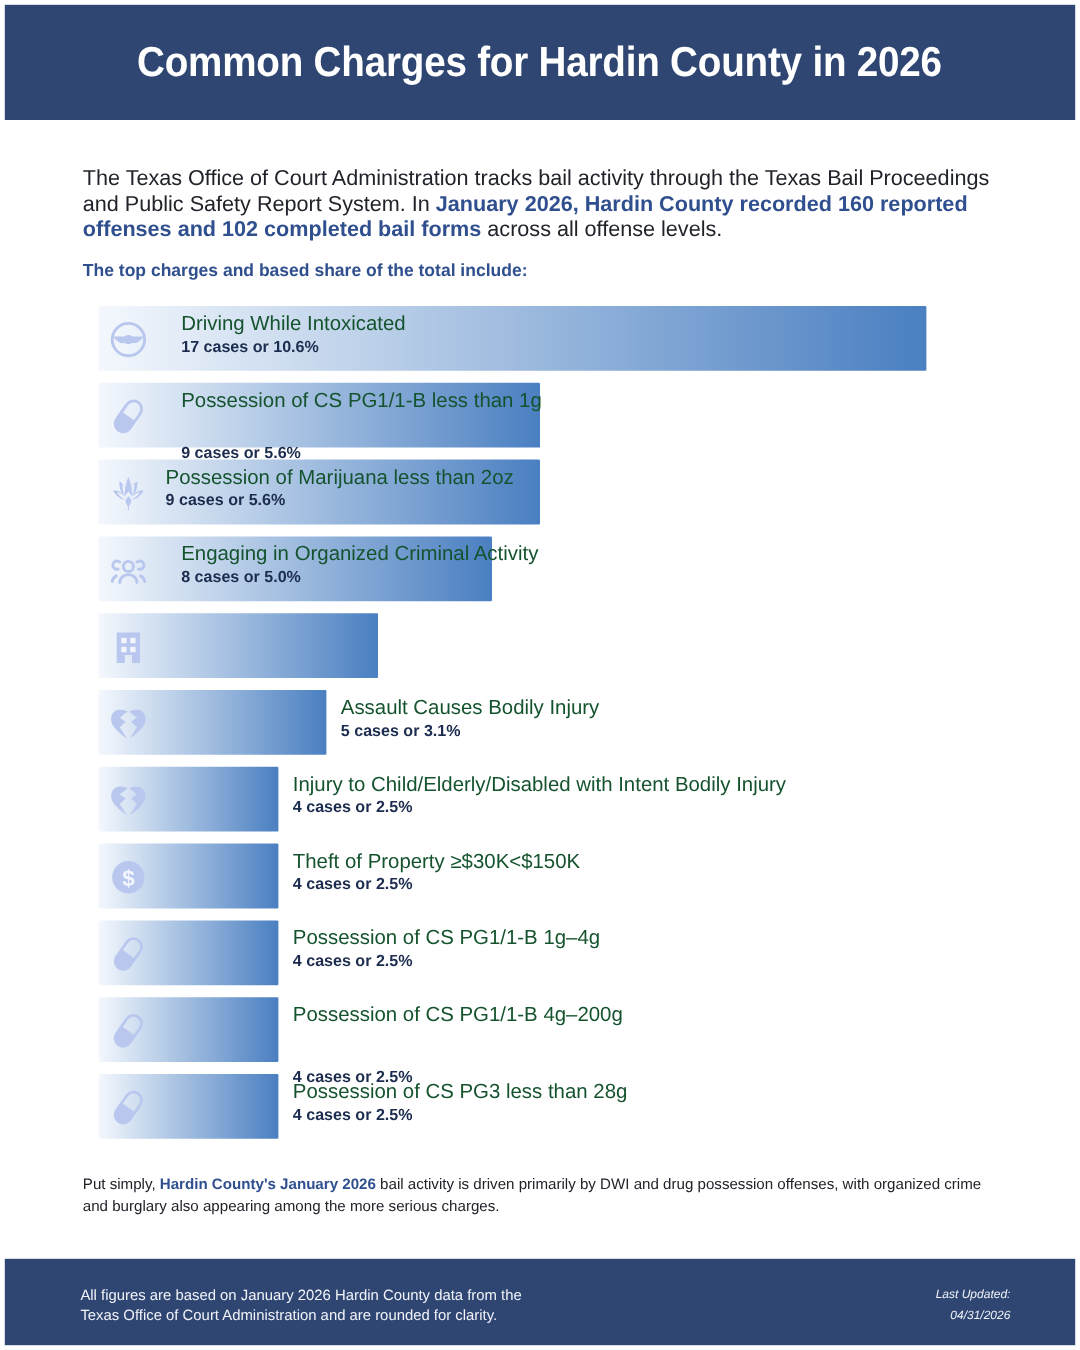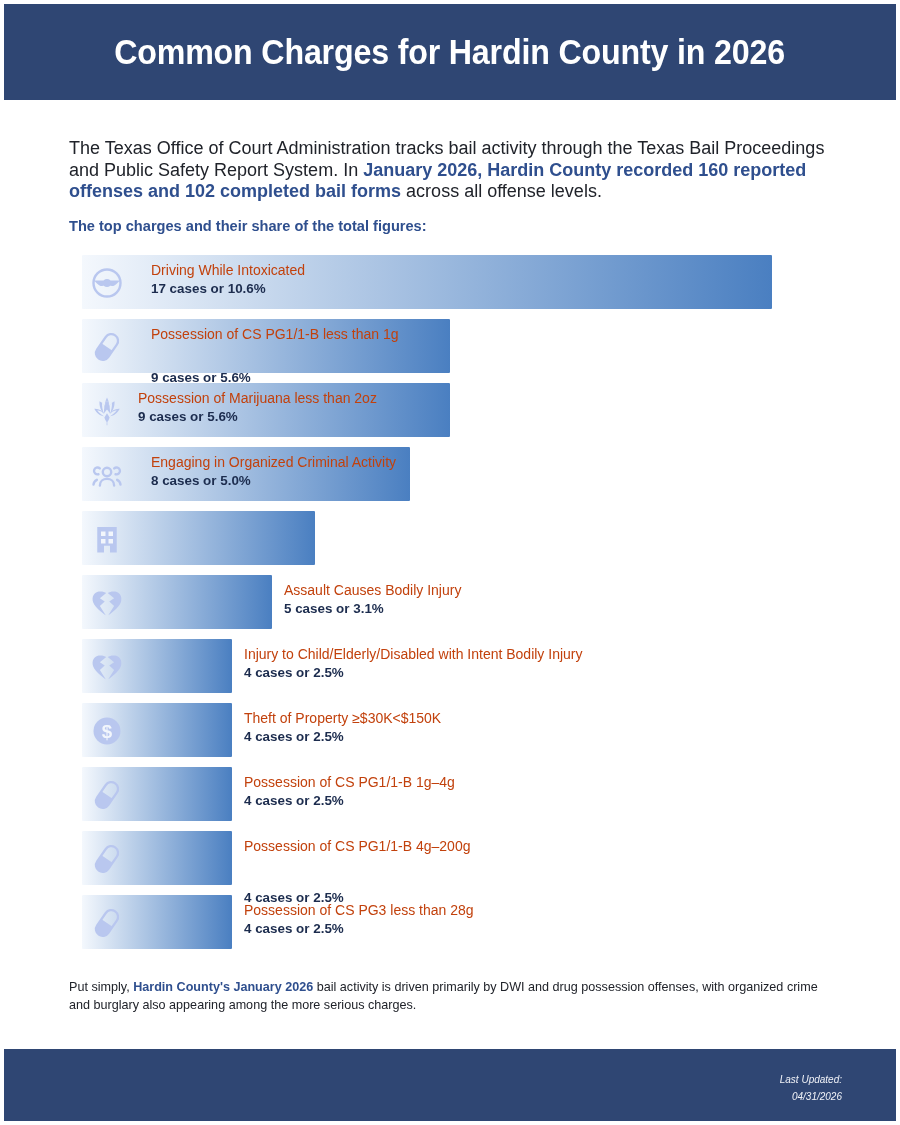--- a/index.html
+++ b/index.html
@@ -110,23 +110,23 @@
   }
   .labels {
     position: absolute;
     top: 12px;
     display: flex;
     flex-direction: column;
     justify-content: center;
     gap: 3px;
   }
   .charge-name {
-    font-size: 14px;
+    font-size: 17px;
     line-height: 16px;
-    color: #c2410c;
+    color: #14532d;
     white-space: nowrap;
   }
   .charge-stat {
     font-size: 13.4px;
     line-height: 16px;
     font-weight: bold;
     color: #1c2c4e;
     white-space: nowrap;
   }
 
@@ -181,21 +181,21 @@
   <div class="header">
     <div class="header-title">Common Charges for Hardin County in 2026</div>
   </div>
 
   <div class="content">
 
     <div class="intro">
       <span>The Texas Office of Court Administration tracks bail activity through the Texas Bail Proceedings and Public Safety Report System. In </span><span class="hl">January 2026, Hardin County recorded 160 reported offenses and 102 completed bail forms</span><span> across all offense levels.</span>
     </div>
 
-    <div class="subhead">The top charges and their share of the total figures:</div>
+    <div class="subhead">The top charges and based share of the total include:</div>
 
     <div class="bars" id="bars">
         <div class="row">
           <div class="bar" style="width: 690px; background: linear-gradient(to right, rgb(244, 248, 253) 0%, rgb(74, 127, 193) 100%);"></div>
           <span class="icon-wrap">
             <svg viewBox="0 0 48 48">
               <g fill="none" stroke="#b9c7ef" stroke-width="3.2">
                 <circle cx="24" cy="24" r="18"></circle>
               </g>
               <circle cx="24" cy="24" r="5.2" fill="#b9c7ef"></circle>
@@ -360,18 +360,22 @@
           </div>
         </div>
       </div>
 
     <div class="summary">
       <span>Put simply, </span><span class="hl">Hardin County's January 2026</span><span> bail activity is driven primarily by DWI and drug possession offenses, with organized crime and burglary also appearing among the more serious charges.</span>
     </div>
   </div>
 
   <div class="footer">
+    <div class="footer-left">
+      <div>All figures are based on January 2026 Hardin County data from the</div>
+      <div>Texas Office of Court Administration and are rounded for clarity.</div>
+    </div>
     <div class="footer-right">
       <div>Last Updated:</div>
       <div>04/31/2026</div>
     </div>
   </div>
 </div>
 
 </body></html>

